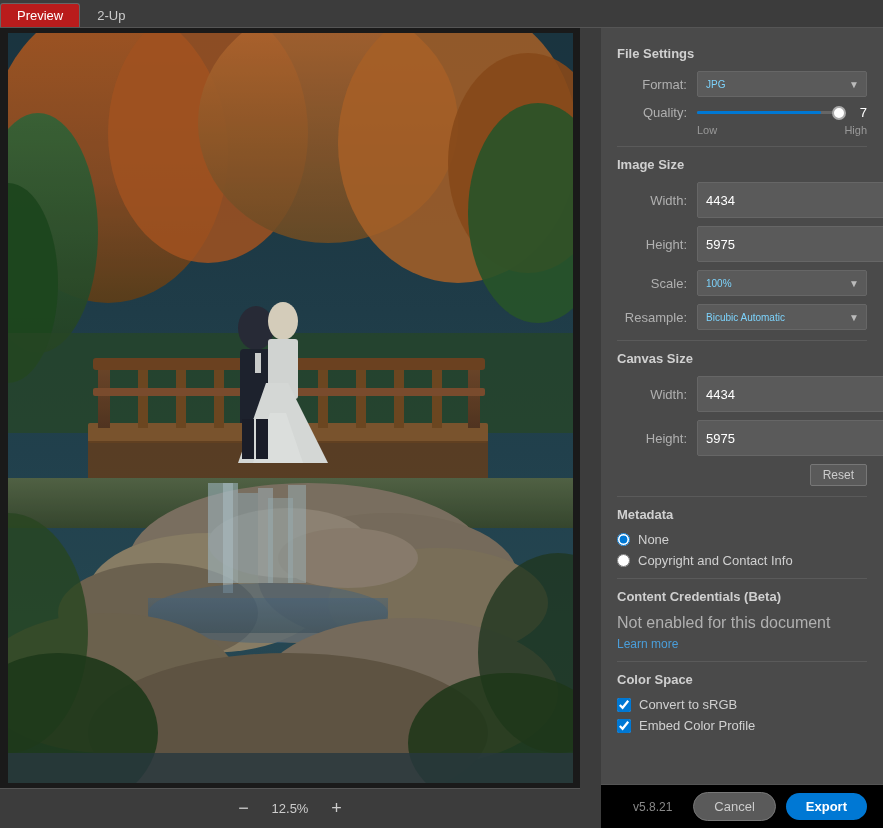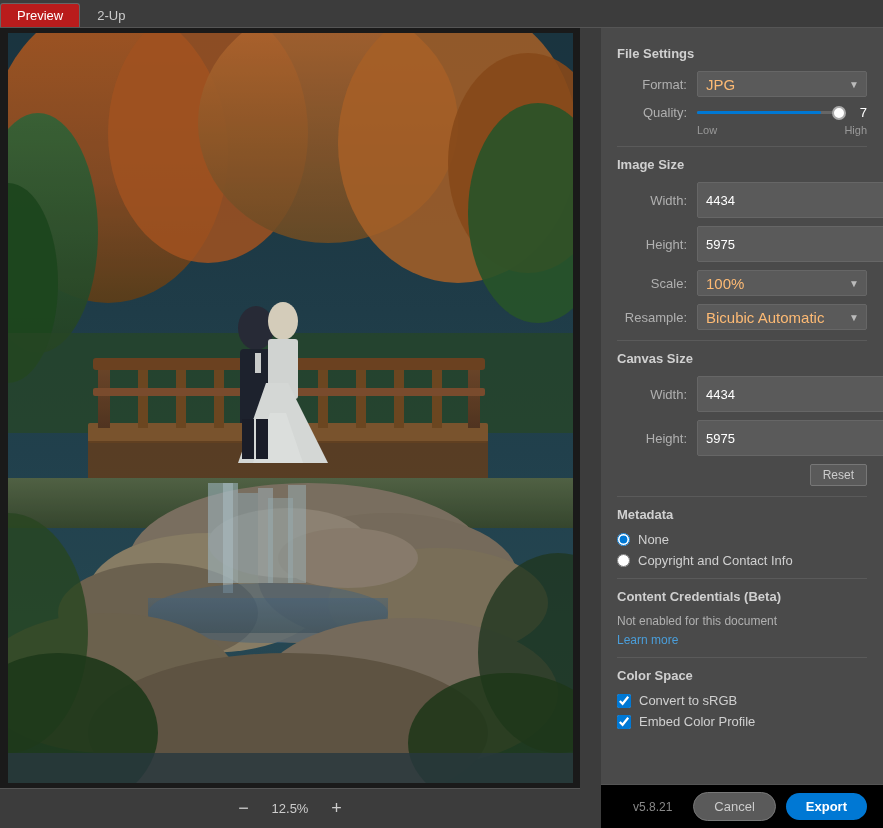--- a/index.html
+++ b/index.html
@@ -147,23 +147,23 @@
       font-size: 13px;
     }
 
     .select-wrapper {
       position: relative;
       flex: 1;
     }
     .field-select {
       background: #5a5a5a;
       border: 1px solid #666;
-      color: #fdba74;
+      color: #7dd3fc;
       padding: 4px 28px 4px 8px;
-      font-size: 15px;
+      font-size: 10px;
       width: 100%;
       height: 26px;
       appearance: none;
       outline: none;
       border-radius: 2px;
       cursor: pointer;
     }
     .select-arrow {
       position: absolute;
       right: 8px;
@@ -275,21 +275,21 @@
     }
     .radio-label {
       color: #d0d0d0;
       font-size: 13px;
       cursor: pointer;
     }
 
     
     .not-enabled-text {
       color: #b0b0b0;
-      font-size: 12px;
+      font-size: 16px;
       margin-bottom: 4px;
     }
     .learn-more-link {
       color: #4a9eda;
       font-size: 12px;
       text-decoration: none;
       cursor: pointer;
     }
 
     

